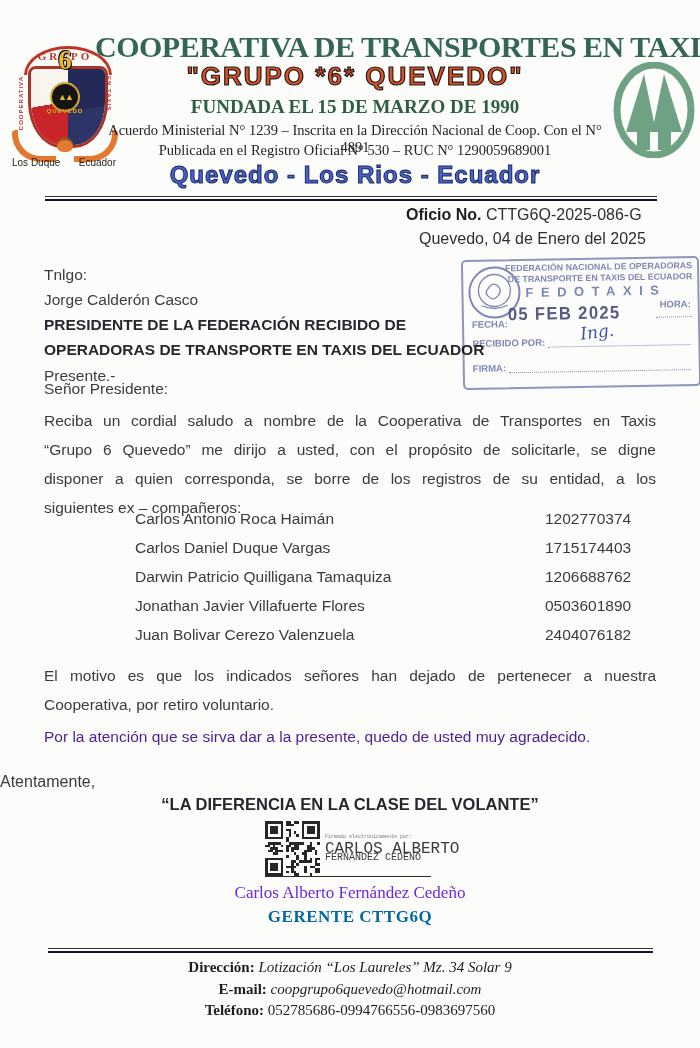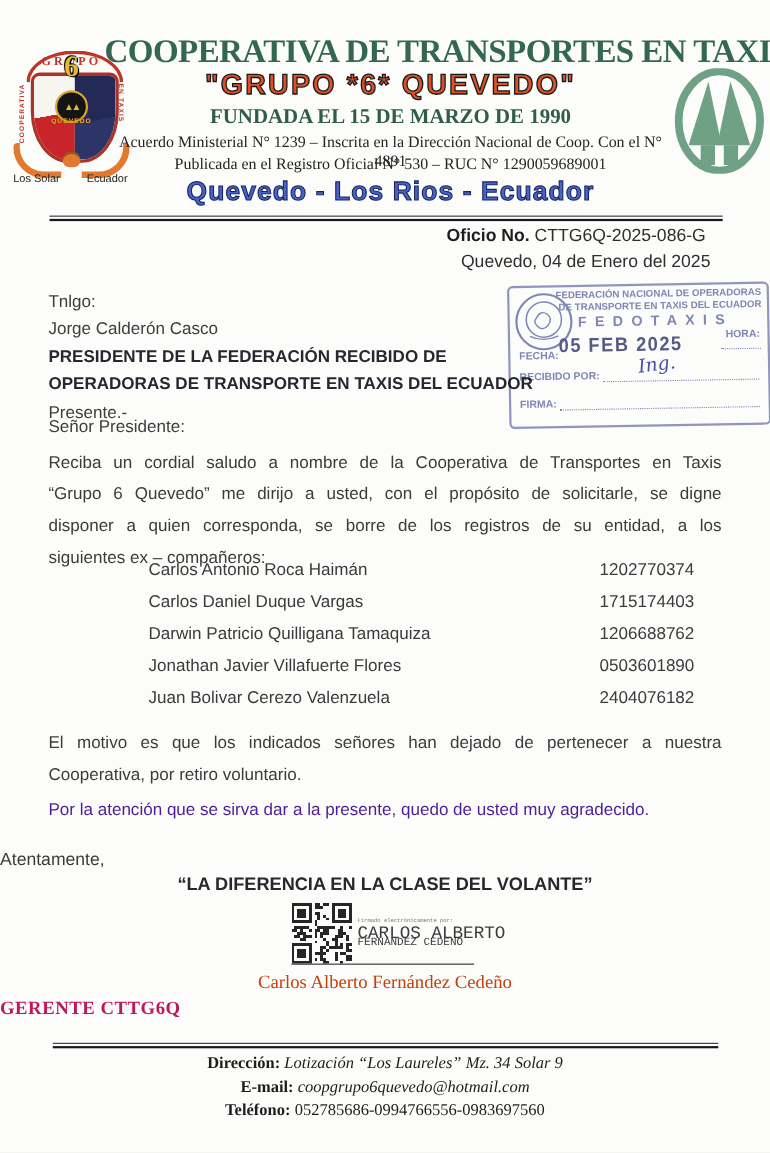--- a/index.html
+++ b/index.html
@@ -74,23 +74,23 @@
 
   
   .atentamente{top:773px;left:0;right:0;text-align:left;font-size:16px;color:#3b3b3b;}
   .motto{top:795px;left:0;right:0;text-align:center;font-weight:bold;font-size:16.5px;color:#272730;}
   .qr-box{left:265px;top:821px;width:55px;height:55px;}
   .qr-cap{left:325px;top:834px;font-family:"Liberation Mono",monospace;font-size:5px;color:#777;white-space:nowrap;}
   .qr-n1{left:325px;top:840px;font-family:"Liberation Mono",monospace;font-size:16px;color:#3a3a3a;white-space:nowrap;text-align:center;}
   .qr-n2{left:325px;top:852px;font-family:"Liberation Mono",monospace;font-size:10px;color:#3a3a3a;white-space:nowrap;}
   .sig-line{left:265px;top:876px;width:166px;border-top:1.8px solid #2c2c2c;}
   .sig-name{top:883px;left:0;right:0;text-align:center;font-family:"Liberation Serif",serif;
-            font-size:17px;color:#c2410c;}
-  .sig-role{top:907px;left:0;right:0;text-align:left;font-family:"Liberation Serif",serif;
-            font-weight:bold;font-size:17px;color:#be185d;letter-spacing:0.5px;}
+            font-size:17px;color:#6d28d9;}
+  .sig-role{top:907px;left:0;right:0;text-align:center;font-family:"Liberation Serif",serif;
+            font-weight:bold;font-size:17px;color:#0369a1;letter-spacing:0.5px;}
 
   
   .f-line{left:0;right:0;text-align:center;font-family:"Liberation Serif",serif;font-size:15px;color:#1d1d1d;}
   .f1{top:959px;} .f2{top:981px;} .f3{top:1002px;}
   .f-label{font-weight:bold;} .f-italic{font-style:italic;}
 
   
   .stamp{left:462px;top:258px;width:234px;height:126px;border:2.2px solid rgba(120,126,178,.85);
          border-radius:5px;transform:rotate(-1deg);color:#7b82b6;mix-blend-mode:multiply;opacity:.95;}
   .st{position:absolute;}
@@ -122,21 +122,21 @@
         <div class="sh-right"></div>
     </div>
     <div class="crest-six">6</div>
     <div class="crest-circle">▲▲</div>
     <div class="crest-quevedo">QUEVEDO</div>
     <div class="crest-side side-l">COOPERATIVA</div>
     <div class="crest-side side-r">EN TAXIS</div>
     <div class="scroll scroll-l"></div>
     <div class="scroll scroll-r"></div>
     <div class="scroll-knot"></div>
-    <div class="crest-lbl lbl-l">Los Solar</div>
+    <div class="crest-lbl lbl-l">Los Duque</div>
     <div class="crest-lbl lbl-r">Ecuador</div>
   </div>
 
   <div class="abs pines">
     <svg width="84" height="96" viewBox="0 0 84 96">
       <ellipse cx="42" cy="48" rx="37" ry="45" fill="none" stroke="#6fa184" stroke-width="7"></ellipse>
       <polygon points="14,70 32,12 44,70" fill="#6fa184"></polygon>
       <polygon points="40,70 52,12 70,70" fill="#6fa184"></polygon>
       <rect x="25" y="70" width="13" height="18" fill="#6fa184"></rect>
       <rect x="46" y="70" width="13" height="18" fill="#6fa184"></rect>

